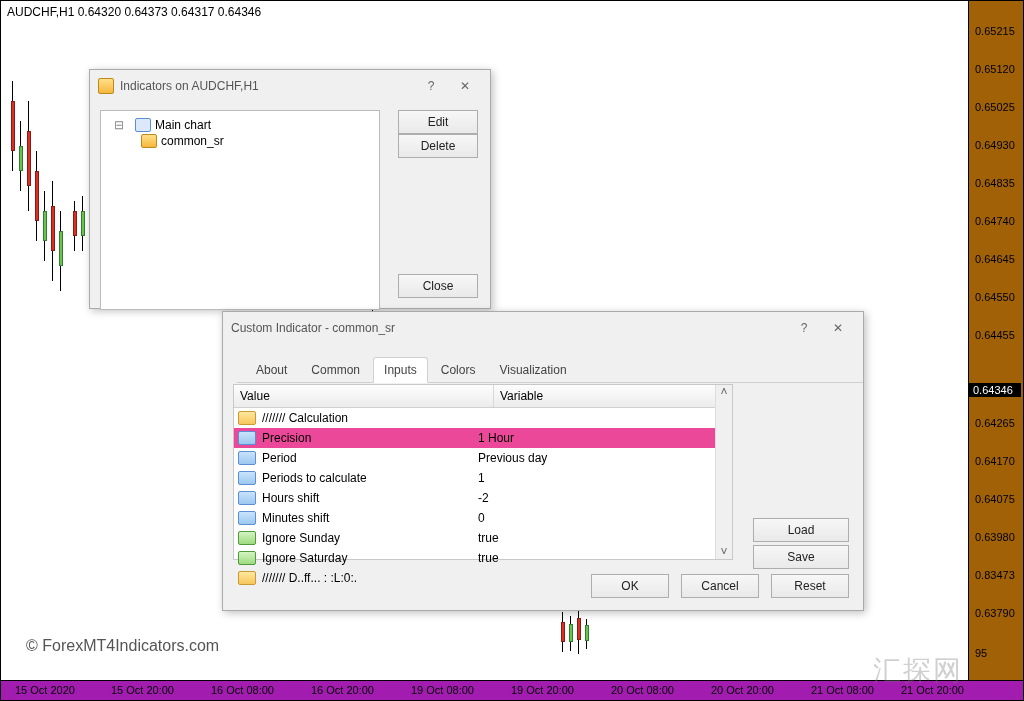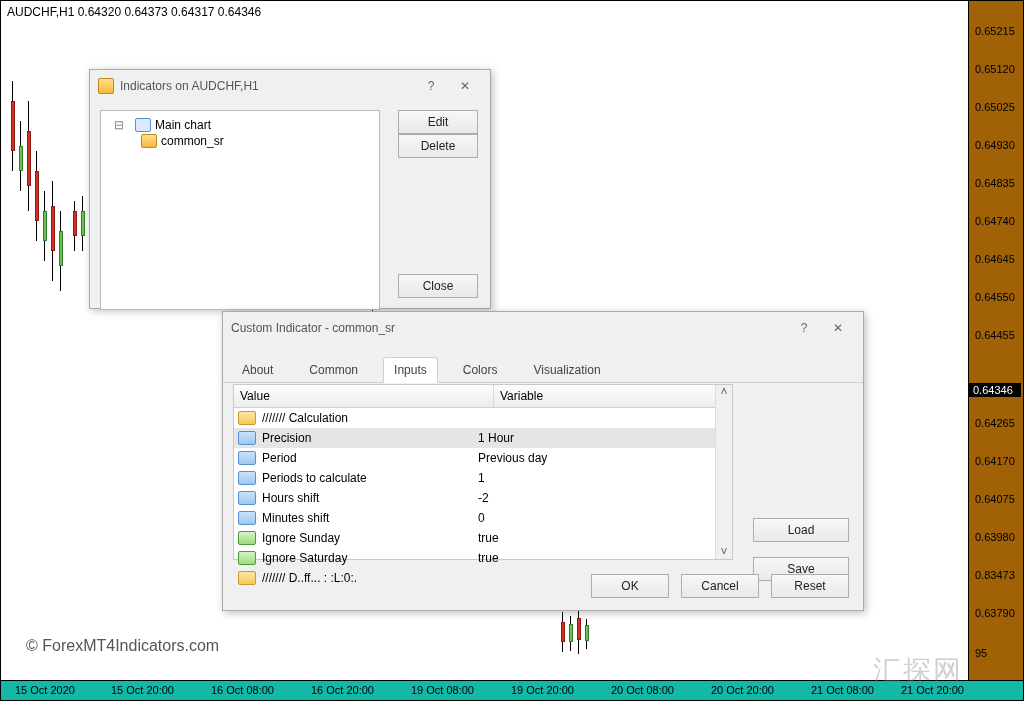--- a/index.html
+++ b/index.html
@@ -3,21 +3,21 @@
 <meta charset="utf-8">
 <style>
   * { box-sizing: border-box; font-family: "Segoe UI", Tahoma, sans-serif; font-size: 12px; }
   body { margin: 0; width: 1024px; height: 701px; background: #fff; position: relative; overflow: hidden; border: 1px solid #000; }
   .chart-area { position: absolute; left: 0; top: 0; right: 55px; bottom: 20px; background: #fff; }
   .chart-label { position: absolute; left: 6px; top: 4px; color: #000; }
   .copyright { position: absolute; left: 25px; bottom: 25px; color: #555; font-size: 16px; }
   .price-axis { position: absolute; right: 0; top: 0; width: 55px; bottom: 20px; border-left: 1px solid #000; background: #a16207; }
   .price-tick { position: absolute; left: 6px; font-size: 11px; color: #000; }
   .price-current { position: absolute; left: 0; right: 2px; background: #000; color: #fff; font-size: 11px; padding: 1px 4px; }
-  .time-axis { position: absolute; left: 0; right: 0; bottom: 0; height: 20px; border-top: 1px solid #000; background: #14b8a6; }
+  .time-axis { position: absolute; left: 0; right: 0; bottom: 0; height: 20px; border-top: 1px solid #000; background: #a21caf; }
   .time-tick { position: absolute; top: 3px; font-size: 11px; color: #000; }
   
   .candle { position: absolute; width: 4px; }
   .wick { position:absolute; width:1px; left:1px; background:#000; }
   .body { position:absolute; width:4px; left:0; }
   .up .body { background:#6cc24a; border:1px solid #2e7d32; }
   .down .body { background:#d93025; border:1px solid #8b1a12; }
 
   .dialog { position: absolute; background: #f0f0f0; border: 1px solid #aaa; box-shadow: 2px 2px 8px rgba(0,0,0,0.25); }
   .titlebar { display:flex; align-items:center; height:32px; padding:0 8px; color:#555; }
@@ -26,38 +26,38 @@
   .win-btn { width:34px; height:24px; text-align:center; line-height:24px; color:#666; }
 
   .btn { background:linear-gradient(#f7f7f7,#e9e9e9); border:1px solid #adadad; padding:4px 10px; min-width:70px; text-align:center; color:#222; }
 
   .tree { position:absolute; left:10px; top:40px; width:280px; height:200px; background:#fff; border:1px solid #bbb; padding:6px; }
   .tree-row { display:flex; align-items:center; gap:4px; padding:1px 0; }
   .tree-indent { width:24px; display:flex; justify-content:center; color:#888;}
   .tree-ic { width:16px; height:14px; border:1px solid #5a8fd6; background:#dbe9fb; border-radius:2px;}
   .tree-ic2 { width:16px; height:14px; background:linear-gradient(#ffe08a,#f6b73c); border:1px solid #bb8a1a; border-radius:2px;}
 
-  .tabs { display:flex; gap:14px; padding-left:8px; position:absolute; left:0; right:0; top:44px; border-bottom:1px solid #d0d0d0; }
+  .tabs { display:flex; gap:2px; padding-left:8px; position:absolute; left:14px; right:0; top:44px; border-bottom:1px solid #d0d0d0; }
   .tab { padding:5px 10px; color:#444; border:1px solid transparent; position:relative; top:1px;}
   .tab.active { background:#fff; border:1px solid #d0d0d0; border-bottom:1px solid #fff; border-radius:3px 3px 0 0;}
   .grid-wrap { position:absolute; left:10px; top:72px; right:130px; bottom:50px; background:#fff; border:1px solid #c8c8c8; }
   .grid-head { display:flex; background:linear-gradient(#fdfdfd,#ececec); border-bottom:1px solid #d0d0d0; }
   .gh { padding:4px 6px; border-right:1px solid #d8d8d8; }
   .gh.var { width:238px; } .gh.val { flex:1; }
   .grid-body { overflow:hidden; }
   .grow { display:flex; align-items:center; height:20px; }
-  .grow.sel { background:#e5e5e5; }
+  .grow.sel { background:#ec4899; }
   .gic { width:18px; height:14px; margin:0 4px; border-radius:2px; }
   .gic.ab { background:linear-gradient(#ffe7a0,#f7c65b); border:1px solid #c99a2e; }
   .gic.n  { background:linear-gradient(#c9e3fb,#9cc8ef); border:1px solid #5a8fd6; }
   .gic.b  { background:linear-gradient(#d4f3c4,#9edb7e); border:1px solid #4f9a3a; }
   .gvar { width:214px; padding-left:2px; }
   .gval { flex:1; padding-left:4px; }
   .vscroll { position:absolute; right:0; top:0; bottom:0; width:17px; background:#f0f0f0; border-left:1px solid #ddd; display:flex; flex-direction:column; align-items:center; justify-content:space-between; color:#666; }
-  .btn-col { position:absolute; right:14px; top:206px; width:96px; display:flex; flex-direction:column; gap:15px;}
+  .btn-col { position:absolute; right:14px; top:206px; width:96px; display:flex; flex-direction:column; gap:3px;}
   .btn-row { position:absolute; right:14px; bottom:12px; display:flex; gap:12px; }
 
   .watermark { position:absolute; right:60px; bottom:10px; font-size:28px; color:rgba(120,120,120,0.35); font-weight:500; letter-spacing:2px; }
 </style>
 </head>
 <body>
 
 <div class="chart-area">
   <div class="chart-label">AUDCHF,H1  0.64320 0.64373 0.64317 0.64346</div>
 

